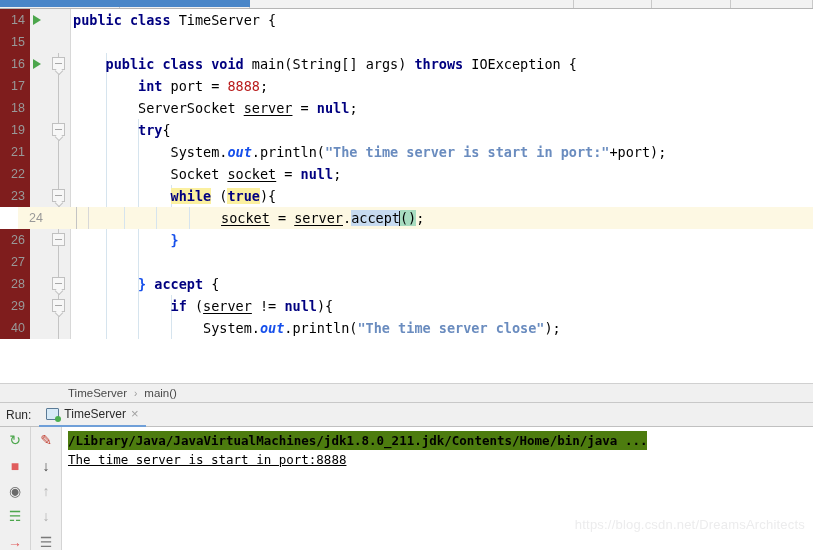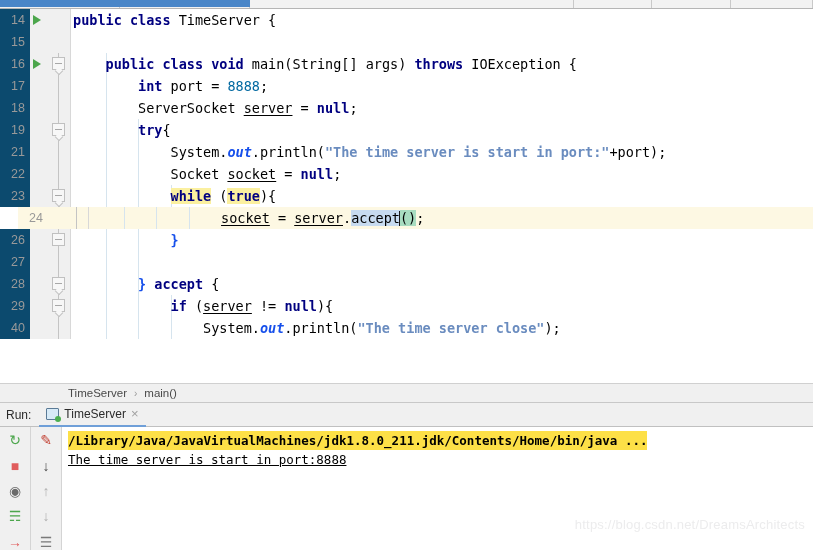--- a/index.html
+++ b/index.html
@@ -44,21 +44,21 @@
   .row {
     display: flex;
     height: 22px;
     align-items: stretch;
     position: relative;
   }
   .row.current { background: #fdf8e3; margin-left: 18px; }
 
   .gutter-num {
     flex: 0 0 30px;
-    background: #0c4a6e;
+    background: #7f1d1d;
     color: #999999;
     font-family: "Liberation Sans", sans-serif;
     font-size: 12.5px;
     text-align: right;
     padding-right: 5px;
     line-height: 22px;
     box-sizing: border-box;
     user-select: none;
   }
   .row.current .gutter-num { background: #fdf8e3; }
@@ -125,21 +125,21 @@
 
   
   .iguide {
     position: absolute; top: 0; width: 1px; height: 22px;
     background: #d6e4ee;
   }
 
   .tok { position: relative; }
   .kw   { color: #000080; font-weight: bold; }
   .str  { color: #6a8cbf; font-weight: bold; }
-  .num  { color: #0369a1; }
+  .num  { color: #b91c1c; }
   .fld  { color: #1750eb; font-weight: bold; font-style: italic; }
   .brace{ color: #1750eb; font-weight: bold; }
   .var  { text-decoration: underline; text-underline-offset: 2px; }
   .hl-y { background: #fbf0a0; }
   .hl-sel { background: #c7dbf0; }
   .hl-g { background: #a8dcc0; }
   .caret {
     display: inline-block; width: 2px; height: 15px;
     background: #1a1a1a; vertical-align: -3px; margin: 0 -1px;
   }
@@ -225,21 +225,21 @@
     flex: 1 1 auto;
     padding: 4px 0 0 6px;
     font-family: "DejaVu Sans Mono", "Liberation Mono", monospace;
     font-size: 12.5px;
     line-height: 19px;
     color: #000000;
     position: relative;
     overflow: hidden;
   }
   .cmdline {
-    background: #fde047;
+    background: #4d7c0f;
     font-weight: bold;
     display: inline-block;
     white-space: pre;
   }
   .outline { white-space: pre; display: block; text-decoration: underline; }
 
   .watermark {
     position: absolute;
     right: 8px; bottom: 16px;
     color: #ececed;

